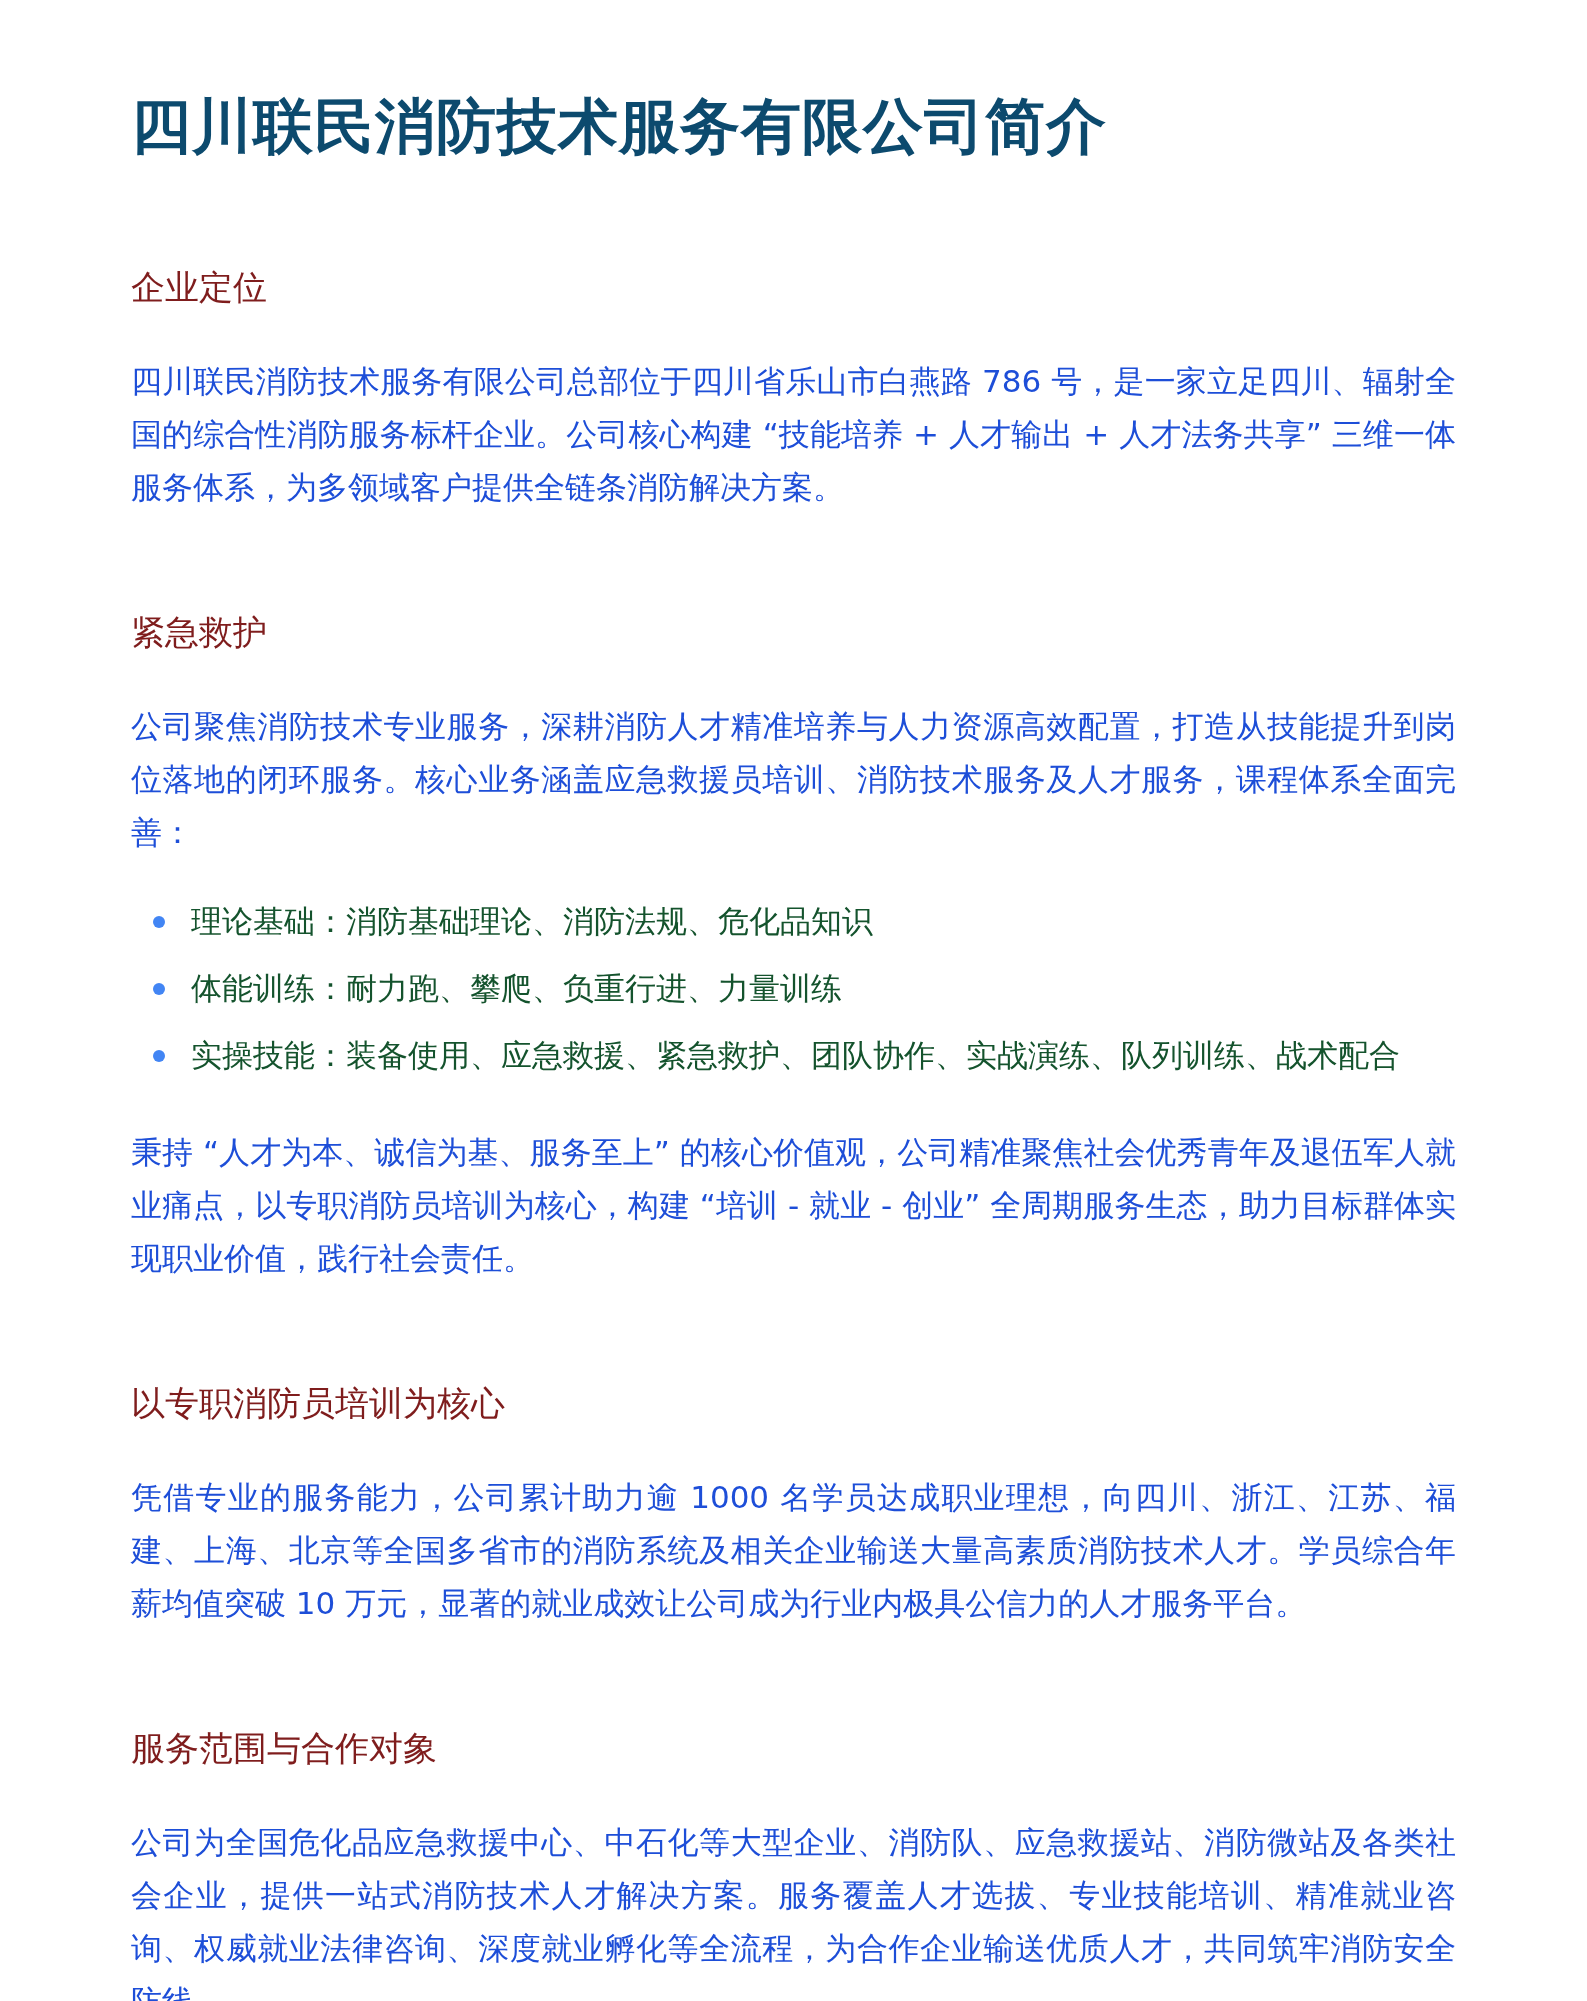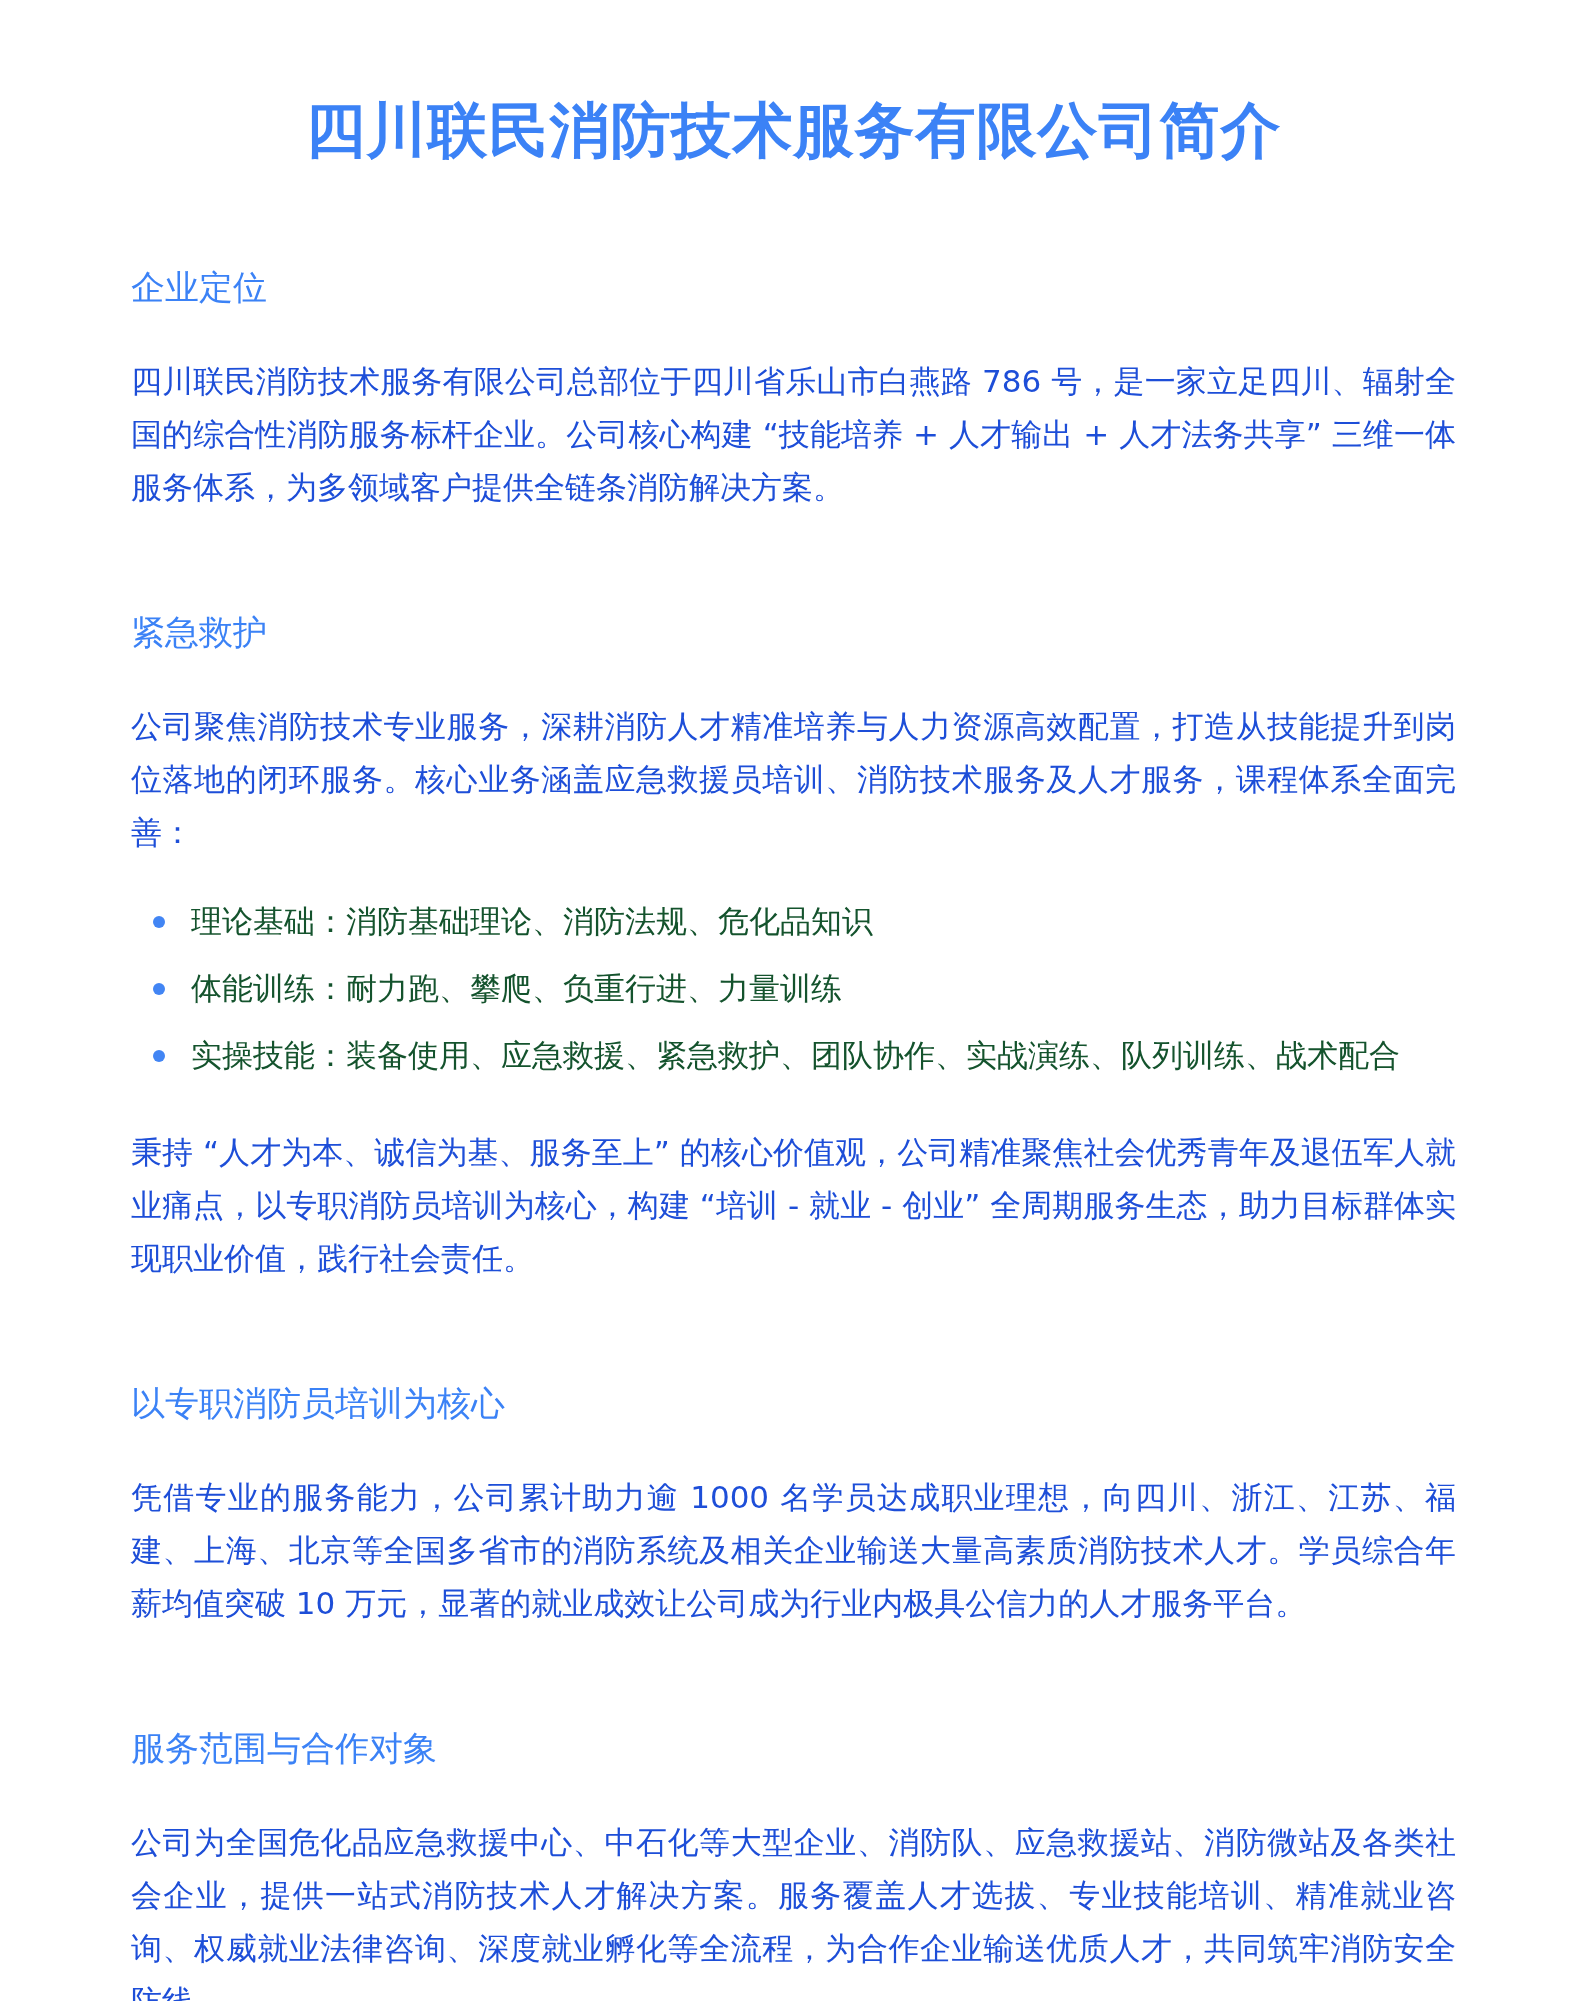--- a/index.html
+++ b/index.html
@@ -15,35 +15,34 @@
     color: #000000;
   }
   .page {
     width: 1587px;
     min-height: 2001px;
     padding: 42px 131px 60px 131px;
     background: #ffffff;
   }
   h1.doc-title {
     margin: 52px 0 0 0;
-    font-family: Liberation Serif, serif;
+    font-family: Liberation Mono, monospace;
     font-weight: 800;
     font-size: 60px;
     line-height: 1.25;
-    text-align: center;
-    color: #3b82f6;
+    color: #0c4a6e;
     letter-spacing: 1px;
   }
   h2.section-heading {
     margin: 96px 0 0 0;
     font-family: "DejaVu Serif", serif;
     font-weight: 400;
     font-size: 34px;
     line-height: 1.35;
-    color: #3b82f6;
+    color: #7f1d1d;
   }
   p.body-text {
     margin: 44px 0 0 0;
     font-size: 31px;
     line-height: 53px;
     text-align: justify;
     color: #1d4ed8;
   }
   ul.bullet-list {
     list-style: none;

